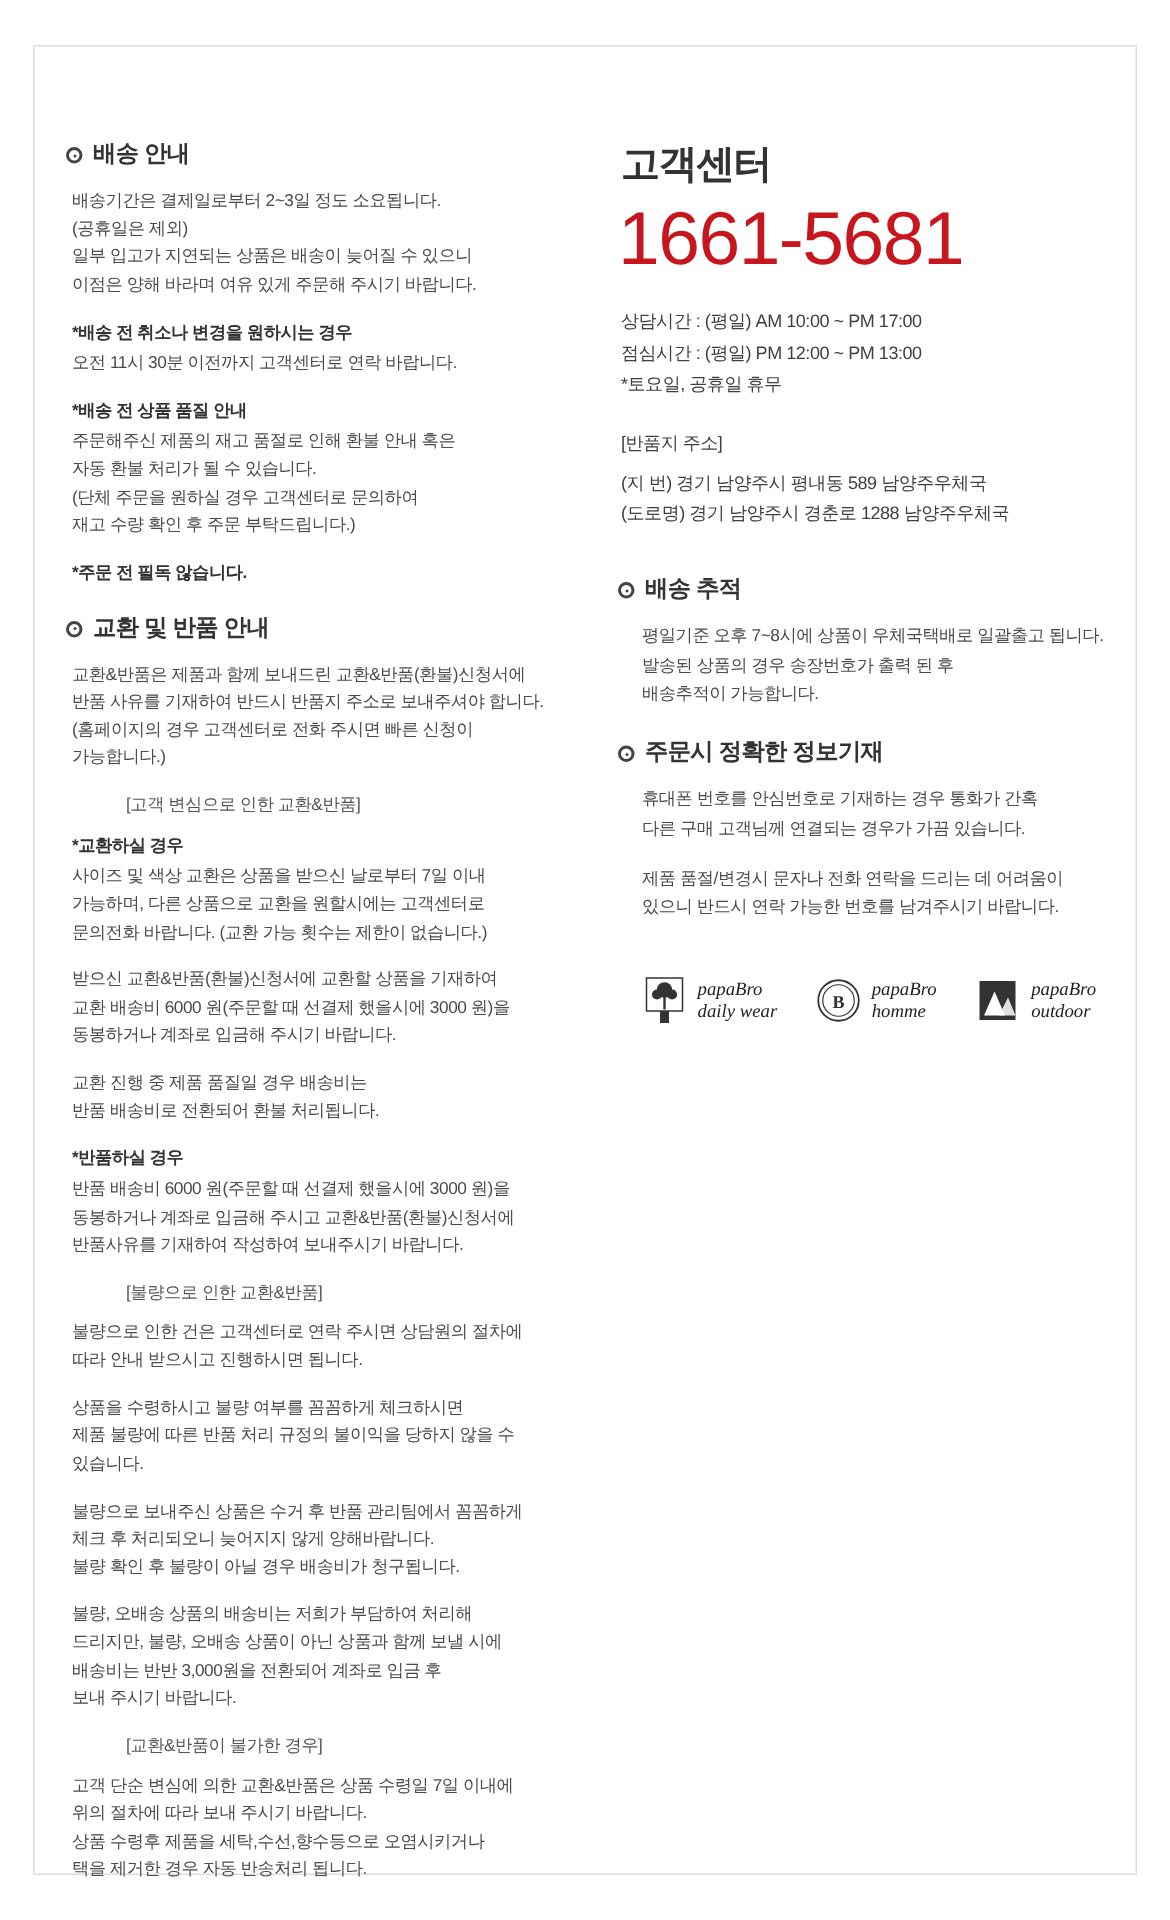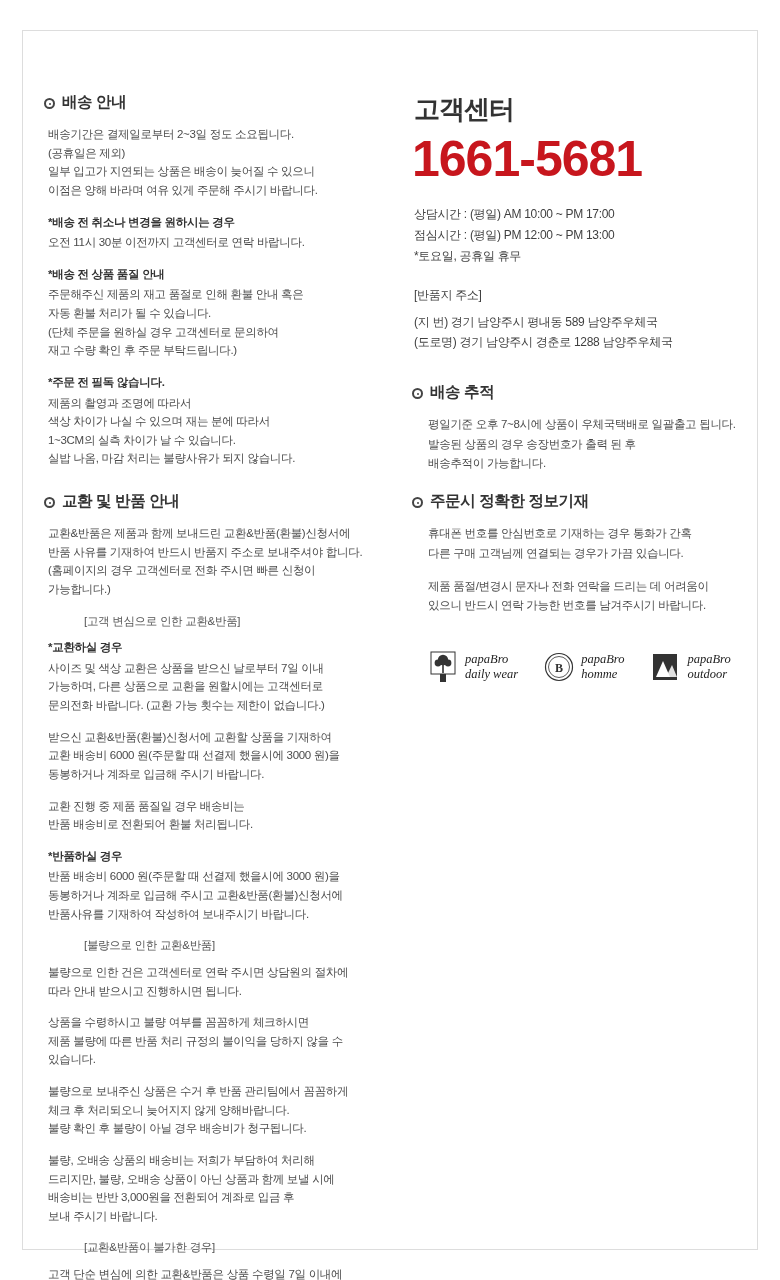--- a/index.html
+++ b/index.html
@@ -90,21 +90,21 @@
   
   .cs-title {
     font-size: 26px;
     font-weight: bold;
     color: #333;
     letter-spacing: -1px;
     margin: 0 0 6px 2px;
   }
   .cs-phone {
     font-size: 50px;
-    font-weight: bold;
+    font-weight: normal;
     color: #c7161d;
     letter-spacing: -1px;
     line-height: 1.05;
     margin: 0 0 18px 0;
   }
   .cs-lines {
     font-size: 12px;
     line-height: 1.75;
     color: #3f3f3f;
     letter-spacing: -0.3px;
@@ -180,24 +180,20 @@
 일부 입고가 지연되는 상품은 배송이 늦어질 수 있으니
 이점은 양해 바라며 여유 있게 주문해 주시기 바랍니다.</p>
           <p class="blk bold">*배송 전 취소나 변경을 원하시는 경우</p>
           <p class="blk sub">오전 11시 30분 이전까지 고객센터로 연락 바랍니다.</p>
           <p class="blk bold">*배송 전 상품 품질 안내</p>
           <p class="blk sub">주문해주신 제품의 재고 품절로 인해 환불 안내 혹은
 자동 환불 처리가 될 수 있습니다.
 (단체 주문을 원하실 경우 고객센터로 문의하여
 재고 수량 확인 후 주문 부탁드립니다.)</p>
           <p class="blk bold">*주문 전 필독 않습니다.</p>
-          <p class="blk sub">제품의 촬영과 조명에 따라서
-색상 차이가 나실 수 있으며 재는 분에 따라서
-1~3CM의 실측 차이가 날 수 있습니다.
-실밥 나옴, 마감 처리는 불량사유가 되지 않습니다.</p>
         </div>
       </div>
 
       <div class="gap-md"></div>
 
       <div class="sec">
         <div class="sec-head">
           <span class="bullet"></span>
           <span class="title">교환 및 반품 안내</span>
         </div>

